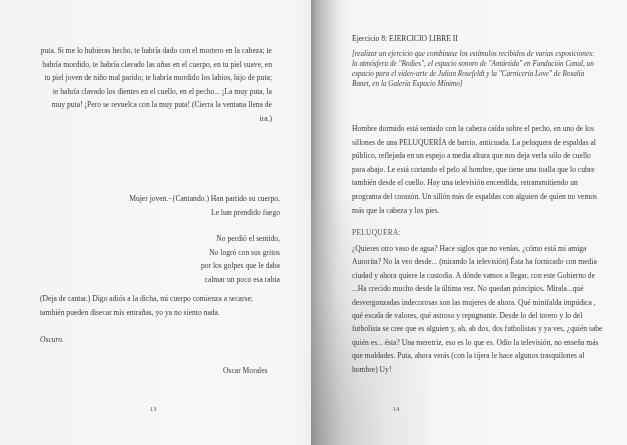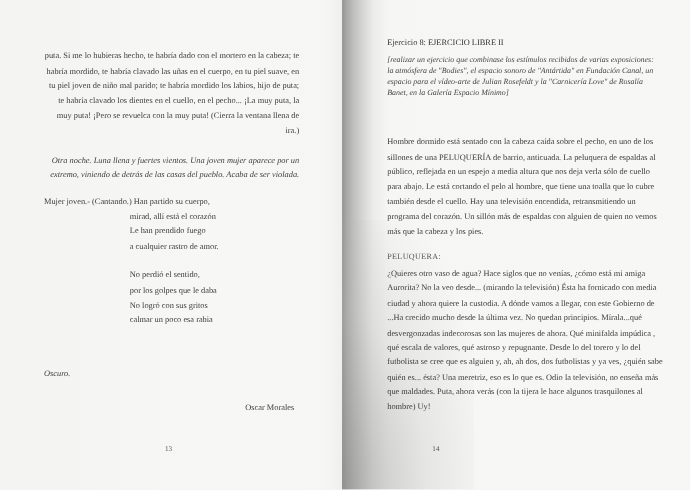--- a/index.html
+++ b/index.html
@@ -43,21 +43,21 @@
     .text {
       position: absolute;
       font-size: 7.6px;
       line-height: 13.6px;
       color: #3b3b3b;
     }
     .left-body { left: 40px; top: 44px; width: 232px; text-align: right; }
     .para { margin-bottom: 13px; }
     .italic { font-style: italic; }
     .song {
-      position: absolute; left: 40px; top: 176px; width: 240px;
+      position: absolute; left: 40px; top: 192px; width: 240px; text-align: right;
     }
     .song-line { padding-left: 78px; }
     .song-first { display: block; }
     .gap { height: 13px; }
     .after-song { position: absolute; left: 40px; top: 292px; width: 235px; }
     .oscuro { position: absolute; left: 40px; top: 333px; }
     .author { position: absolute; left: 206px; top: 364px; margin-left: 17px; }
     .pagenum { position: absolute; font-size: 6.5px; color: #555; }
     .pn-left { left: 150px; top: 405px; }
     .pn-right { left: 393px; top: 405px; }
@@ -75,38 +75,36 @@
 </head>
 <body>
 
 <div class="spread">
 
   <div class="page page-left"></div>
   <div class="page page-right"></div>
 
   <div class="text left-body">
     <p class="para">puta. Si me lo hubieras hecho, te habría dado con el mortero en la cabeza; te habría mordido, te habría clavado las uñas en el cuerpo, en tu piel suave, en tu piel joven de niño mal parido; te habría mordido los labios, hijo de puta; te habría clavado los dientes en el cuello, en el pecho... ¡La muy puta, la muy puta! ¡Pero se revuelca con la muy puta! (Cierra la ventana llena de ira.)</p>
-    <p class="para italic">Otra noche. Luna llena y fuertes vientos. Una joven mujer aparece por un extremo, viniendo de detrás de las casas del pueblo. Acaba de ser violada.</p>
   </div>
 
   <div class="text song">
     <div class="song-first">
       <span>Mujer joven.</span><span>- (Cantando.)</span>
       <span>Han partido su cuerpo,</span>
     </div>
-    <div class="song-line">mirad, allí está el corazón</div>
     <div class="song-line">Le han prendido fuego</div>
-    <div class="song-line">a cualquier rastro de amor.</div>
     <div class="gap"></div>
     <div class="song-line">No perdió el sentido,</div>
+    <div class="song-line">No logró con sus gritos</div>
     <div class="song-line">por los golpes que le daba</div>
-    <div class="song-line">No logró con sus gritos</div>
     <div class="song-line">calmar un poco esa rabia</div>
   </div>
 
+  <div class="text after-song">(Deja de cantar.) Digo adiós a la dicha, mi cuerpo comienza a secarse; también pueden disecar mis entrañas, yo ya no siento nada.</div>
   <div class="text oscuro italic">Oscuro.</div>
   <div class="text author">Oscar Morales</div>
   <div class="pagenum pn-left">13</div>
 
   <div class="r-title">Ejercicio 8: EJERCICIO LIBRE II</div>
   <div class="r-intro">[realizar un ejercicio que combinase los estímulos recibidos de varias exposiciones: la atmósfera de "Bodies", el espacio sonoro de "Antártida" en Fundación Canal, un espacio para el vídeo-arte de Julian Rosefeldt y la "Carnicería Love" de Rosalía Banet, en la Galería Espacio Mínimo]</div>
   <div class="text r-scene">Hombre dormido está sentado con la cabeza caída sobre el pecho, en uno de los sillones de una PELUQUERÍA de barrio, anticuada. La peluquera de espaldas al público, reflejada en un espejo a media altura que nos deja verla sólo de cuello para abajo. Le está cortando el pelo al hombre, que tiene una toalla que lo cubre también desde el cuello. Hay una televisión encendida, retransmitiendo un programa del corazón. Un sillón más de espaldas con alguien de quien no vemos más que la cabeza y los pies.</div>
   <div class="r-peluquera-h">PELUQUERA:</div>
   <div class="text r-speech">¿Quieres otro vaso de agua? Hace siglos que no venías, ¿cómo está mi amiga Aurorita? No la veo desde... (mirando la televisión) Ésta ha fornicado con media ciudad y ahora quiere la custodia. A dónde vamos a llegar, con este Gobierno de ...Ha crecido mucho desde la última vez. No quedan principios. Mírala...qué desvergonzadas indecorosas son las mujeres de ahora. Qué minifalda impúdica , qué escala de valores, qué astroso y repugnante. Desde lo del torero y lo del futbolista se cree que es alguien y, ah, ah dos, dos futbolistas y ya ves, ¿quién sabe quién es... ésta? Una meretriz, eso es lo que es. Odio la televisión, no enseña más que maldades. Puta, ahora verás (con la tijera le hace algunos trasquilones al hombre) Uy!</div>
   <div class="pagenum pn-right">14</div>

